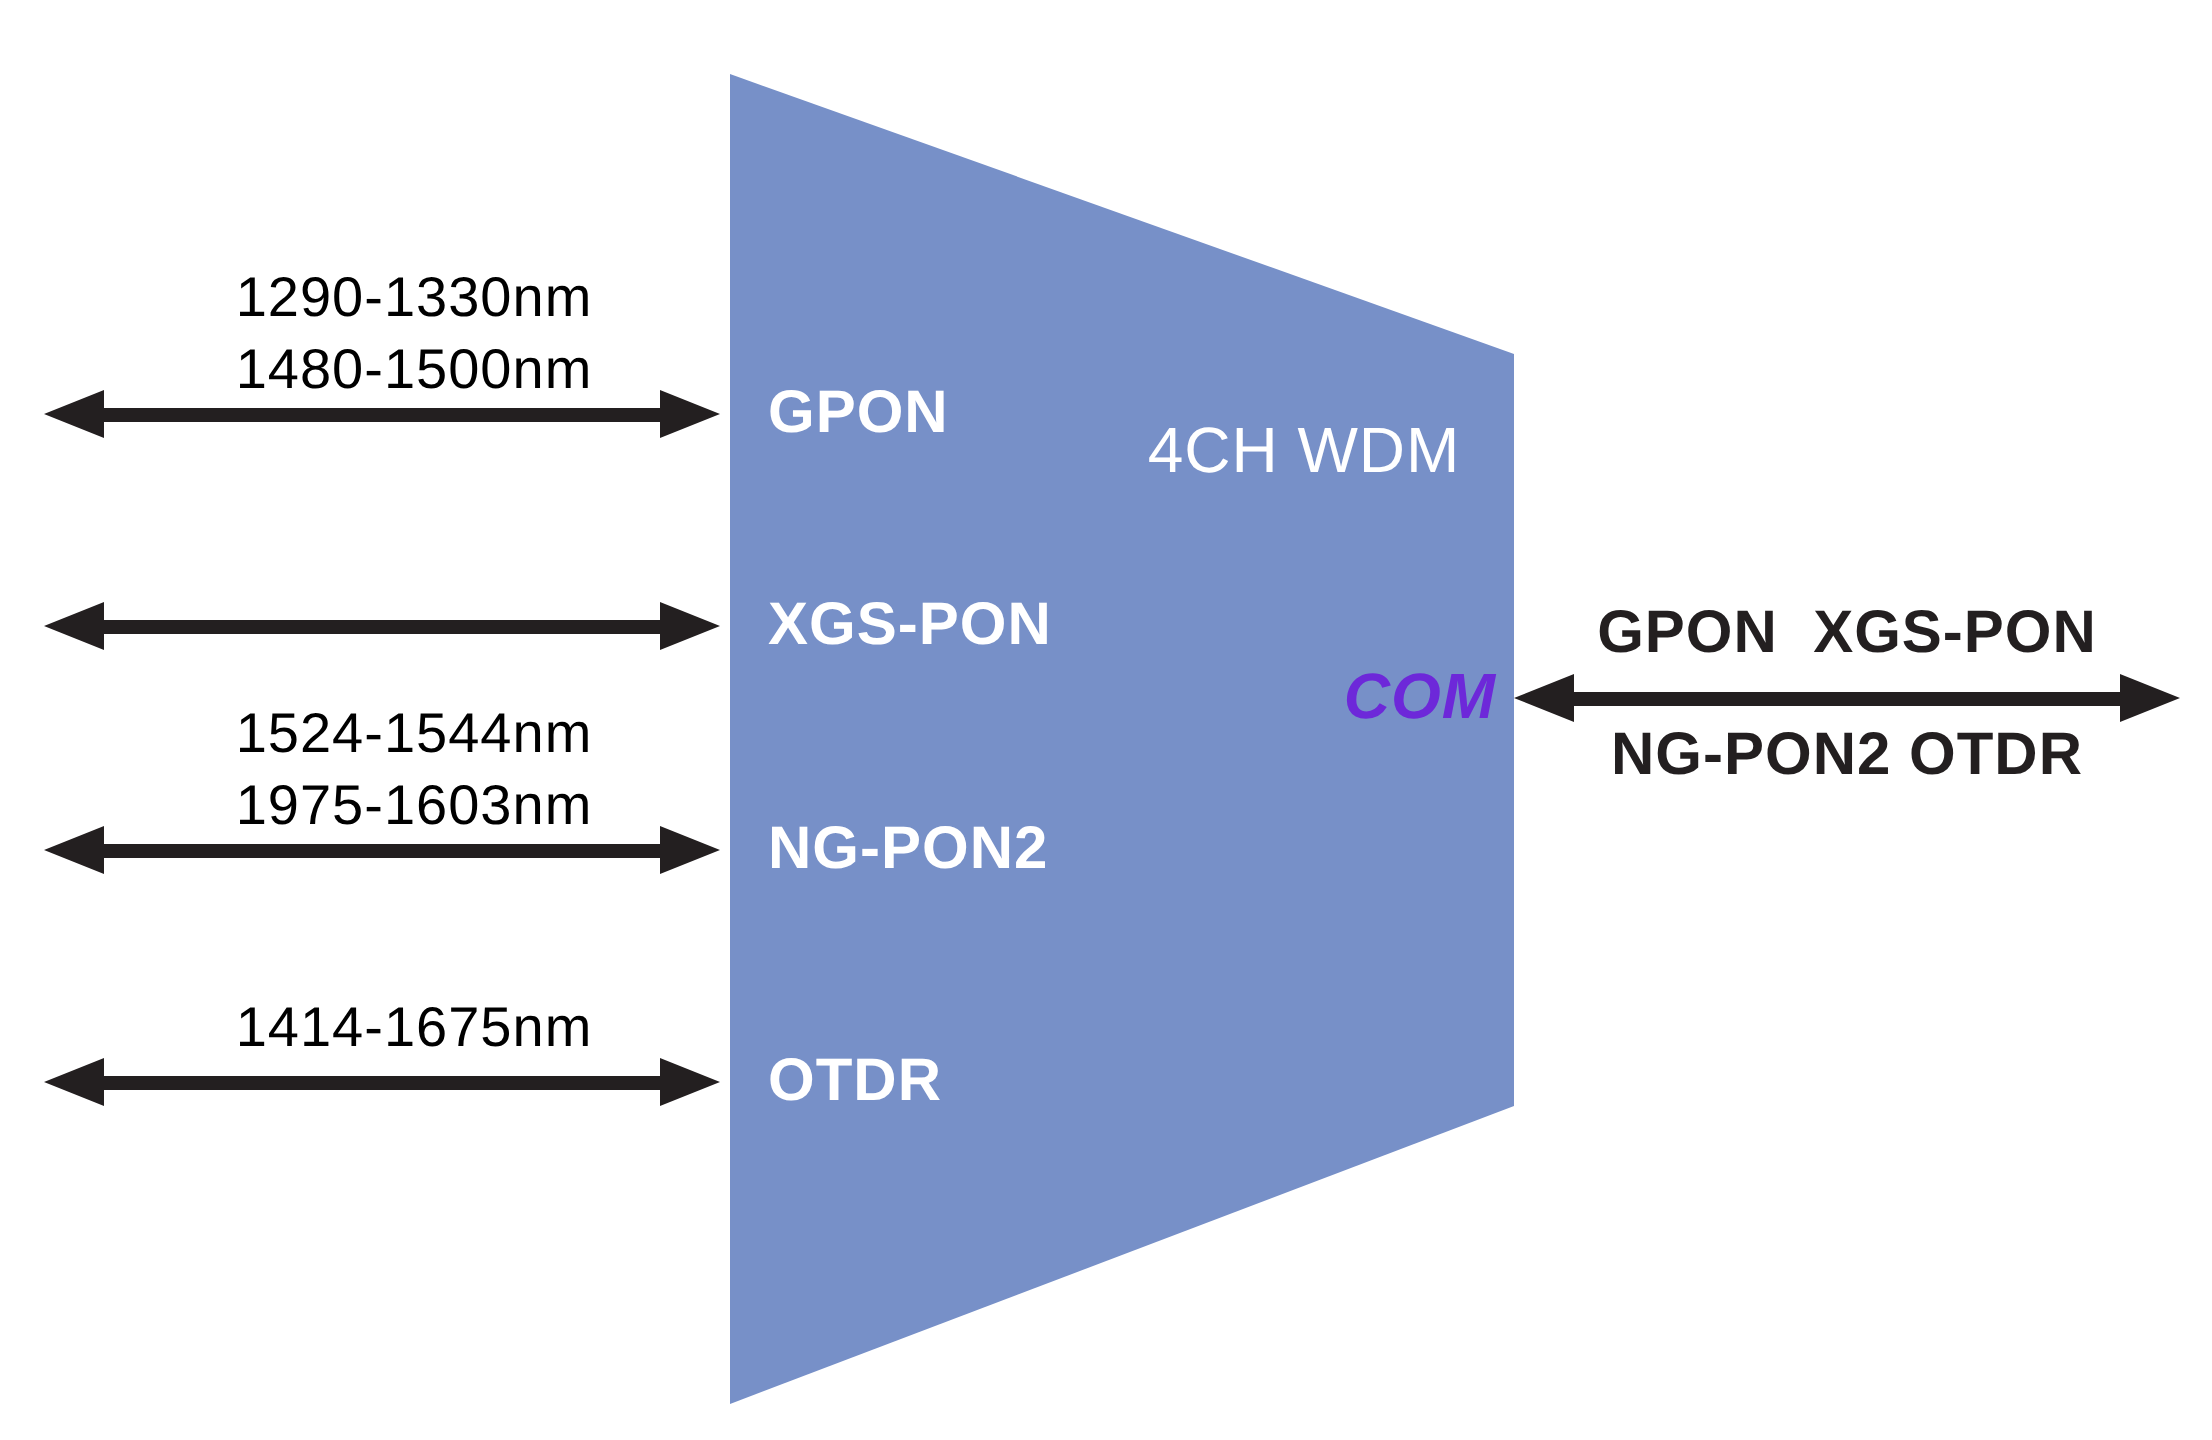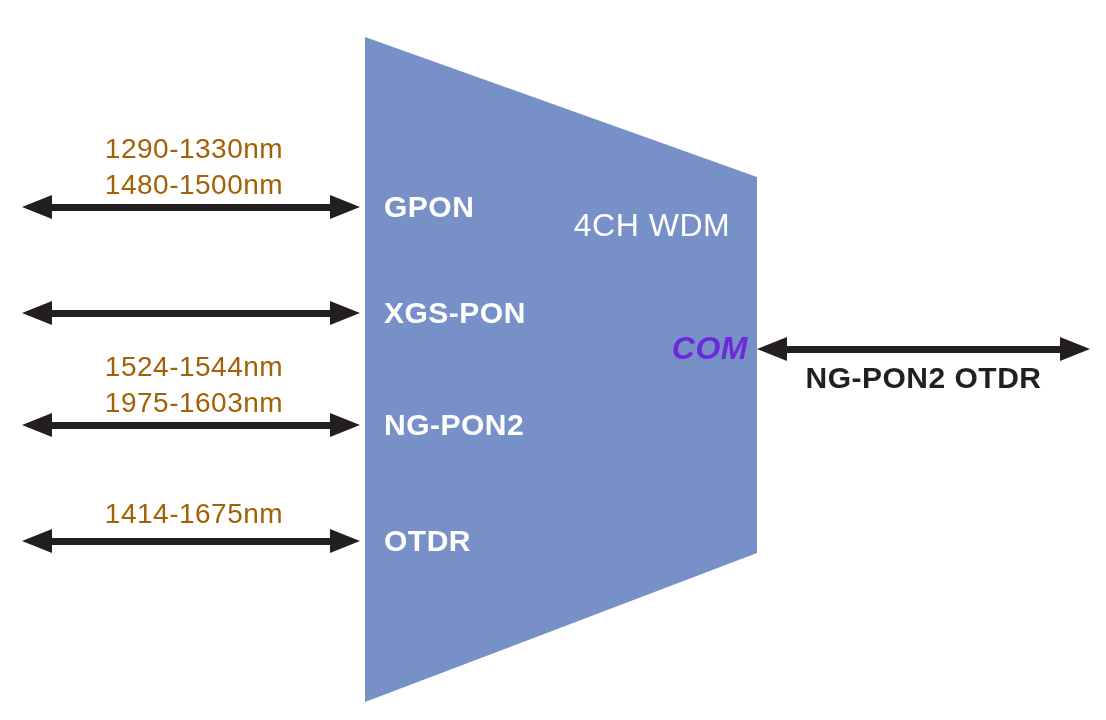--- a/index.html
+++ b/index.html
@@ -17,26 +17,26 @@
   }
   .device-svg {
     position: absolute;
     left: 0;
     top: 0;
     width: 1106px;
     height: 720px;
   }
   .wl-block {
     position: absolute;
-    left: 24px;
+    left: 37px;
     width: 340px;
     text-align: center;
     font-size: 28px;
     line-height: 36px;
-    color: #a16207;
+    color: #000000;
     letter-spacing: 0.5px;
   }
   .ch-label {
     position: absolute;
     left: 384px;
     font-size: 30px;
     line-height: 36px;
     font-weight: bold;
     color: #ffffff;
     letter-spacing: 0.5px;
@@ -149,20 +149,21 @@
   <div class="arrow arrow-ch4">
     <span class="head left"></span>
     <span class="shaft"></span>
     <span class="head right"></span>
   </div>
   <div class="ch-label" style="top:523px">OTDR</div>
 
   <div class="device-title">4CH WDM</div>
   <div class="com-label">COM</div>
 
+  <div class="out-label" style="top:299px">GPON  XGS-PON</div>
   <div class="arrow arrow-com">
     <span class="head left"></span>
     <span class="shaft"></span>
     <span class="head right"></span>
   </div>
   <div class="out-label" style="top:360px">NG-PON2 OTDR</div>
 
 </div>
 
 </body></html>

